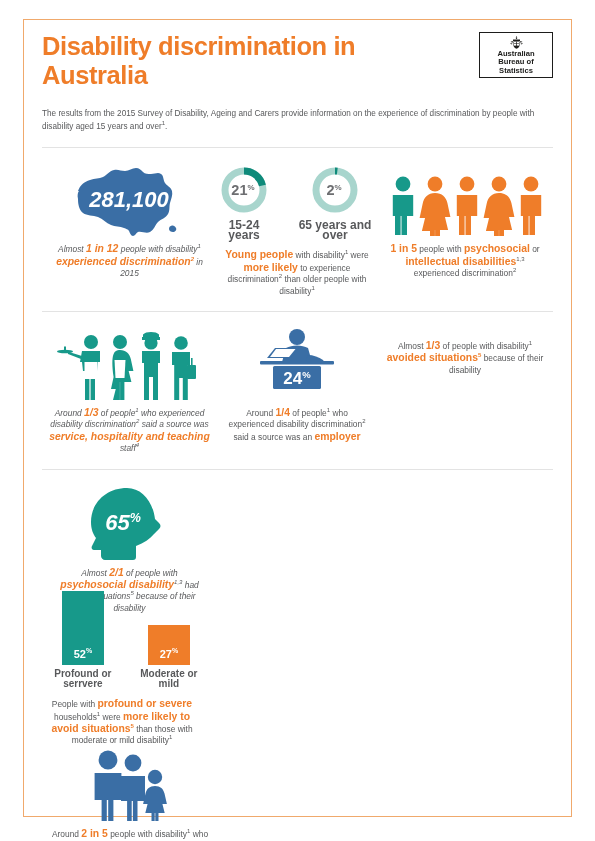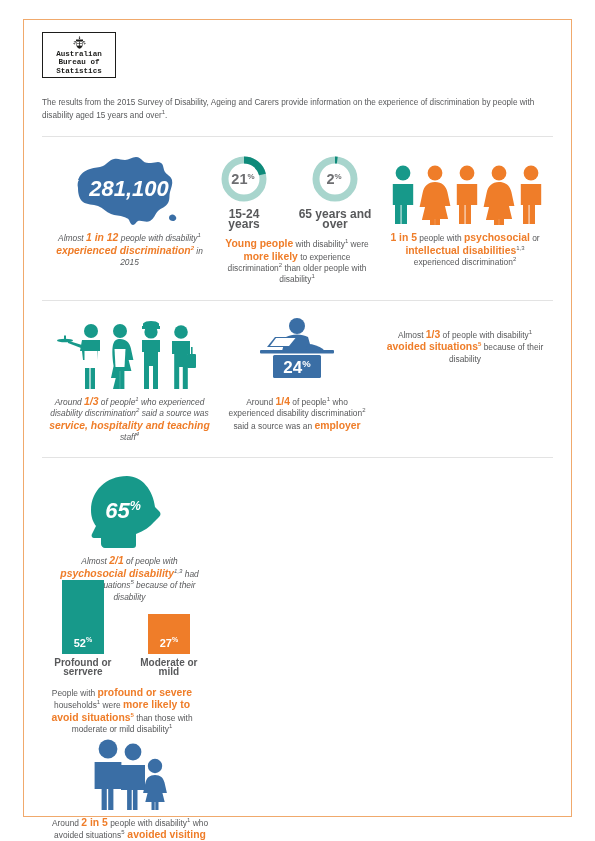--- a/index.html
+++ b/index.html
@@ -6,21 +6,21 @@
   body{width:595px;height:841px;font-family:"Liberation Sans",sans-serif;color:#58595b;}
   .page{position:relative;width:595px;height:841px;box-sizing:border-box;}
   .frame{position:absolute;left:23px;top:19px;right:23px;bottom:24px;border:1.5px solid #f0a96c;box-sizing:border-box;}
   .inner{position:absolute;left:42px;top:32px;width:511px;}
 
   
   .hdr{display:flex;justify-content:space-between;align-items:flex-start;}
   .title{font-size:25.5px;line-height:1.12;font-weight:bold;color:#ef7d29;letter-spacing:-0.4px;margin:0;max-width:330px;}
   .logo{width:74px;height:46px;border:1.6px solid #1d1d1b;box-sizing:border-box;display:flex;flex-direction:column;align-items:center;justify-content:center;padding-top:1px;background:#fff;}
   .crest{width:15px;height:13px;margin-bottom:1px;}
-  .logo-txt{font-family:Liberation Mono, monospace;font-weight:bold;font-size:7.6px;line-height:8.6px;color:#1d1d1b;text-align:center;}
+  .logo-txt{font-family:Liberation Sans, sans-serif;font-weight:bold;font-size:7.6px;line-height:8.6px;color:#1d1d1b;text-align:center;}
 
   .intro{margin-top:19px;font-size:8.2px;line-height:12.6px;color:#58595b;max-width:500px;}
   .intro p{margin:0 0 9px 0;}
 
   .rule{height:1px;background:#e3e3e3;margin:14px 0 0 0;}
 
   
   .row{display:flex;}
   .cell{box-sizing:border-box;display:flex;flex-direction:column;align-items:center;}
   .c1{width:175px;font-style:italic;} .c2{width:160px;} .c3{width:176px;}
@@ -52,20 +52,21 @@
   .further i{font-style:italic;}
 </style>
 </head>
 <body>
 
 <div class="page">
   <div class="frame"></div>
   <div class="inner">
 
     <div class="hdr">
+      <h1 class="title">Disability discrimination in Australia</h1>
       <div class="logo">
         <svg class="crest" viewBox="0 0 30 26">
           <g fill="#1d1d1b">
             <path d="M15 0l1.5 3h-3z"></path>
             <circle cx="15" cy="4.5" r="1.4"></circle>
             <path d="M8 7h14v3H8z"></path>
             <path d="M9 10.5h12v8.5c0 3-3 5-6 6.5-3-1.5-6-3.5-6-6.5z"></path>
             <path d="M3 12c2-2 4-2 5.2-0.8L7 13.5C6 12.5 4.5 12.5 3 12z"></path>
             <path d="M27 12c-2-2-4-2-5.2-0.8L23 13.5c1-1 2.5-1 4-1.5z"></path>
             <path d="M2 15c2.2-1 4-0.5 5 0.6l-1.4 1.6C4.8 16.3 3.6 15.8 2 15z"></path>

